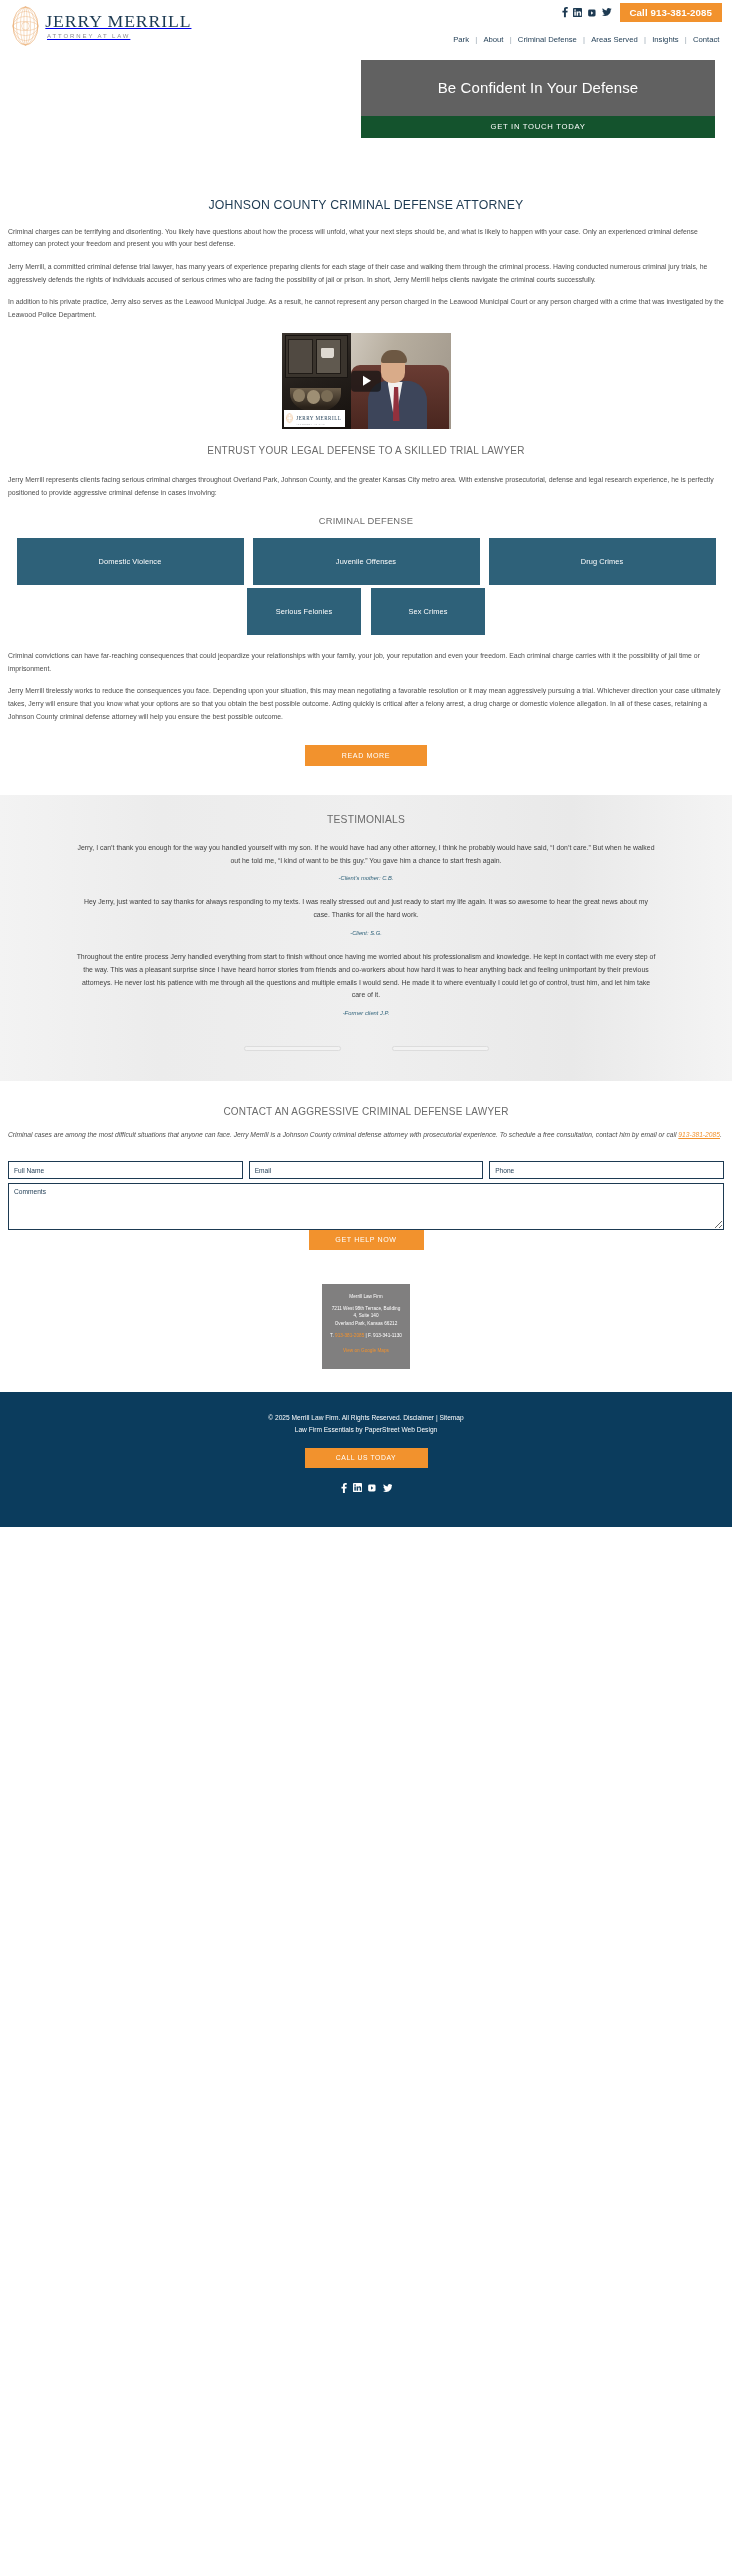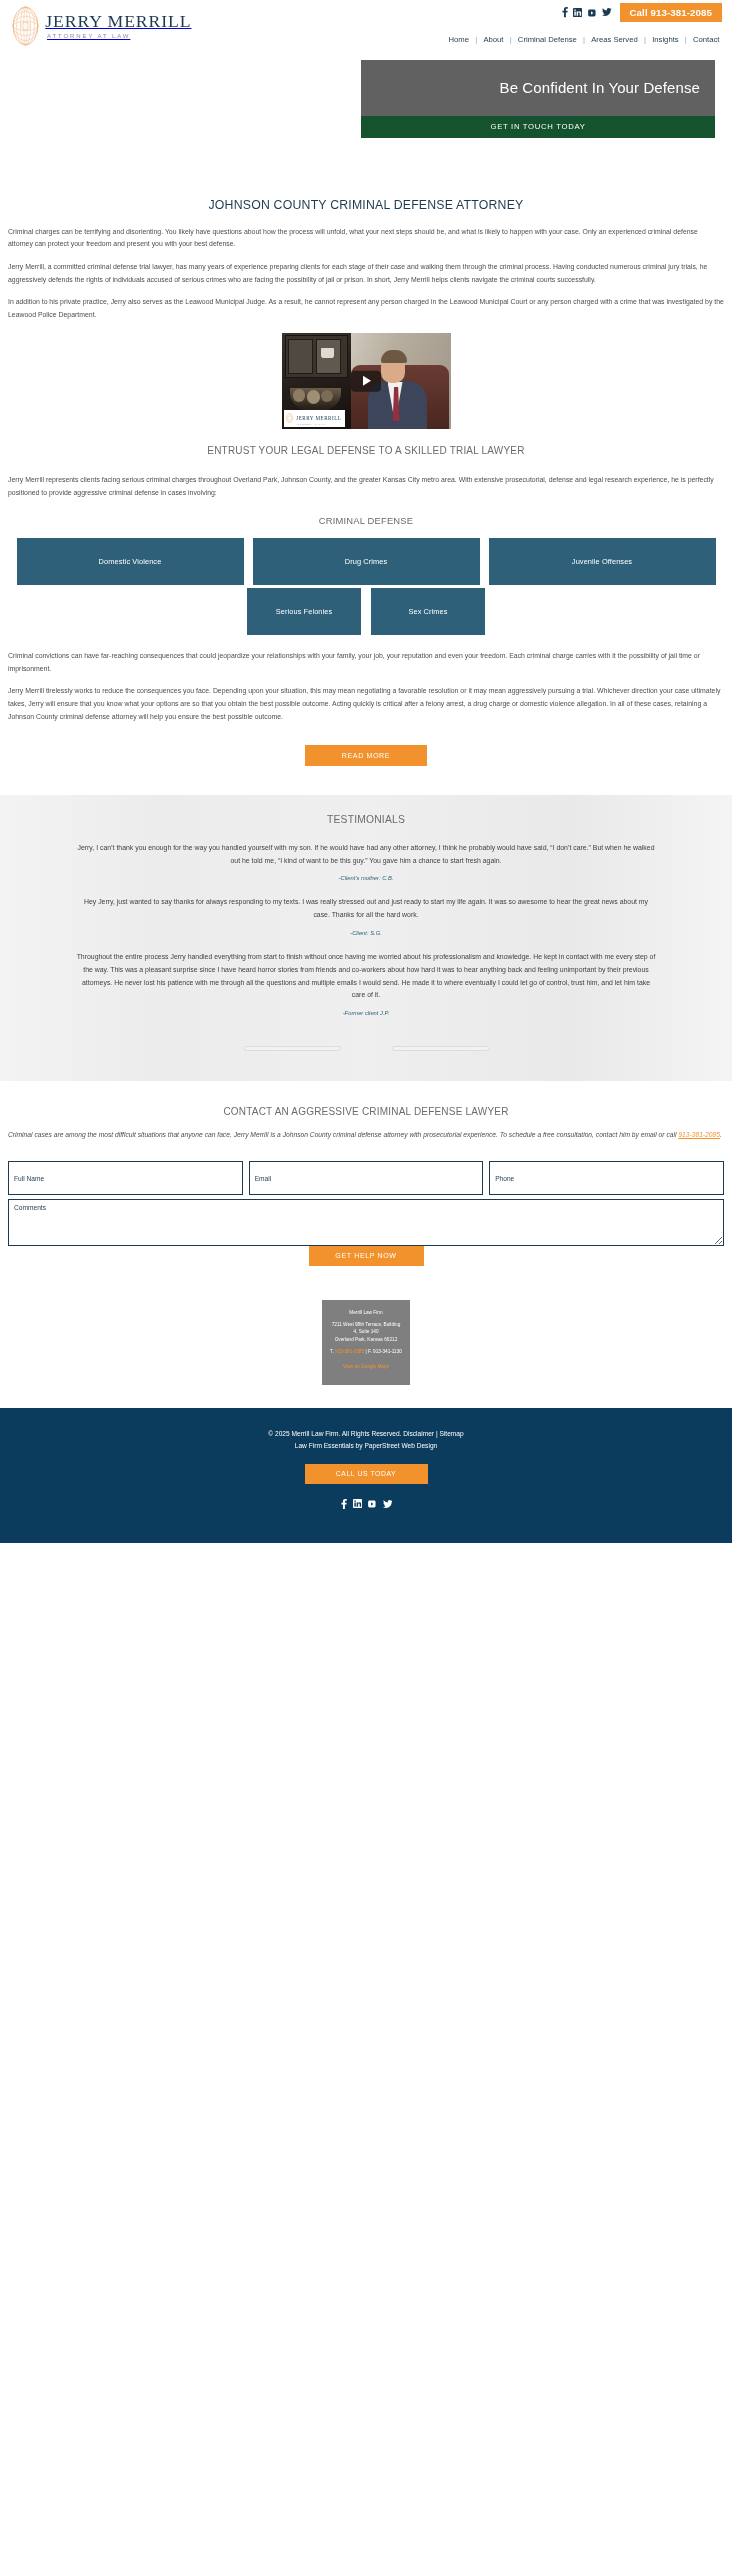--- a/index.html
+++ b/index.html
@@ -80,21 +80,21 @@
   .hero-card {
     position: absolute;
     left: 361px; top: 3.4px;
     width: 354px;
   }
   .hero-title {
     background: #616161;
     color: #ffffff;
     font-size: 15px;
     padding: 19px 15px 19.4px;
-    text-align: right;
+    text-align: center;
     letter-spacing: 0.1px;
   }
   .hero-cta {
     display: block;
     width: 100%;
     background: #14532d;
     color: #ffffff;
     border: none;
     font-family: "Liberation Sans", sans-serif;
     font-size: 7.7px;
@@ -337,21 +337,21 @@
     font-style: italic;
     line-height: 1.9;
     color: #4d4d4d;
     margin-bottom: 19.4px;
   }
   .c-intro a { color: #f2922d; text-decoration: underline; }
 
   .form-row { display: flex; gap: 5.7px; margin-bottom: 4px; }
   .form-row input {
     flex: 1;
-    height: 34px;
+    height: 18px;
     border: 0.6px solid #1d3a52;
     padding: 0 5.1px;
     font-family: "Liberation Sans", sans-serif;
     font-size: 6.6px;
     color: #1d3a52;
     background: #ffffff;
   }
   .form-row input::placeholder { color: #1d3a52; opacity: 1; }
   textarea.comments {
     width: 100%;
@@ -483,21 +483,21 @@
         <a class="si" href="#" title="Twitter">
           <svg width="9.7" height="8.5" viewBox="0 0 17 15" fill="currentColor">
               <path d="M17 1.8c-.63.28-1.3.47-2 .55.72-.43 1.27-1.12 1.53-1.93-.67.4-1.42.69-2.21.85A3.48 3.48 0 0 0 11.76 0c-1.92 0-3.48 1.57-3.48 3.5 0 .28.03.54.09.79C5.48 4.15 2.9 2.75 1.18.61A3.5 3.5 0 0 0 .71 2.37c0 1.21.61 2.28 1.55 2.91-.57-.02-1.11-.18-1.58-.44v.04c0 1.7 1.2 3.11 2.79 3.43-.29.08-.6.12-.92.12-.22 0-.44-.02-.66-.06.45 1.39 1.73 2.4 3.26 2.43A6.98 6.98 0 0 1 0 12.47 9.83 9.83 0 0 0 5.35 14c6.42 0 9.93-5.35 9.93-9.99l-.01-.46A7 7 0 0 0 17 1.8z"></path>
             </svg>
         </a>
       </div>
       <button class="call-btn">Call 913-381-2085</button>
     </div>
 
     <div class="nav">
-      <a href="#">Home</a>
+      <a href="#">Park</a>
       <span class="sep">|</span>
       <a href="#">About</a>
       <span class="sep">|</span>
       <a href="#">Criminal Defense</a>
       <span class="sep">|</span>
       <a href="#">Areas Served</a>
       <span class="sep">|</span>
       <a href="#">Insights</a>
       <span class="sep">|</span>
       <a href="#">Contact</a>
@@ -562,22 +562,22 @@
       </div>
     </div>
 
     <h2 class="sec-head">ENTRUST YOUR LEGAL DEFENSE TO A SKILLED TRIAL LAWYER</h2>
     <p class="body-text">Jerry Merrill represents clients facing serious criminal charges throughout Overland Park, Johnson County, and the greater Kansas City metro area. With extensive prosecutorial, defense and legal research experience, he is perfectly positioned to provide aggressive criminal defense in cases involving:</p>
 
     <h2 class="sec-head small">CRIMINAL DEFENSE</h2>
 
     <div class="boxes-row r1">
       <div class="pbox">Domestic Violence</div>
+      <div class="pbox">Juvenile Offenses</div>
       <div class="pbox">Drug Crimes</div>
-      <div class="pbox">Juvenile Offenses</div>
     </div>
     <div class="boxes-row r2">
       <div class="pbox">Serious Felonies</div>
       <div class="pbox">Sex Crimes</div>
     </div>
 
     <div style="height:12.5px"></div>
     <p class="body-text">Criminal convictions can have far-reaching consequences that could jeopardize your relationships with your family, your job, your reputation and even your freedom. Each criminal charge carries with it the possibility of jail time or imprisonment.</p>
     <p class="body-text">Jerry Merrill tirelessly works to reduce the consequences you face. Depending upon your situation, this may mean negotiating a favorable resolution or it may mean aggressively pursuing a trial. Whichever direction your case ultimately takes, Jerry will ensure that you know what your options are so that you obtain the best possible outcome. Acting quickly is critical after a felony arrest, a drug charge or domestic violence allegation. In all of these cases, retaining a Johnson County criminal defense attorney will help you ensure the best possible outcome.</p>
 

